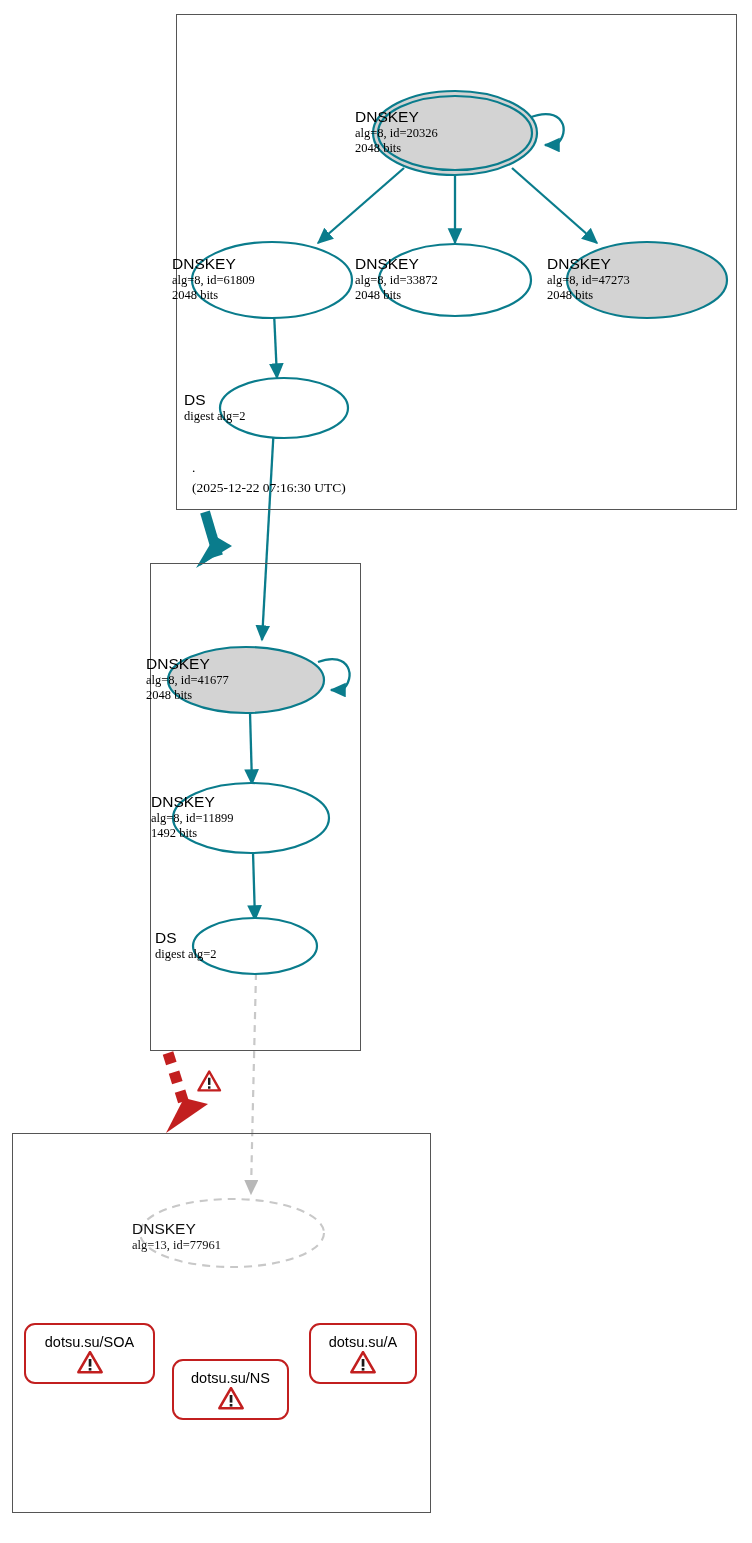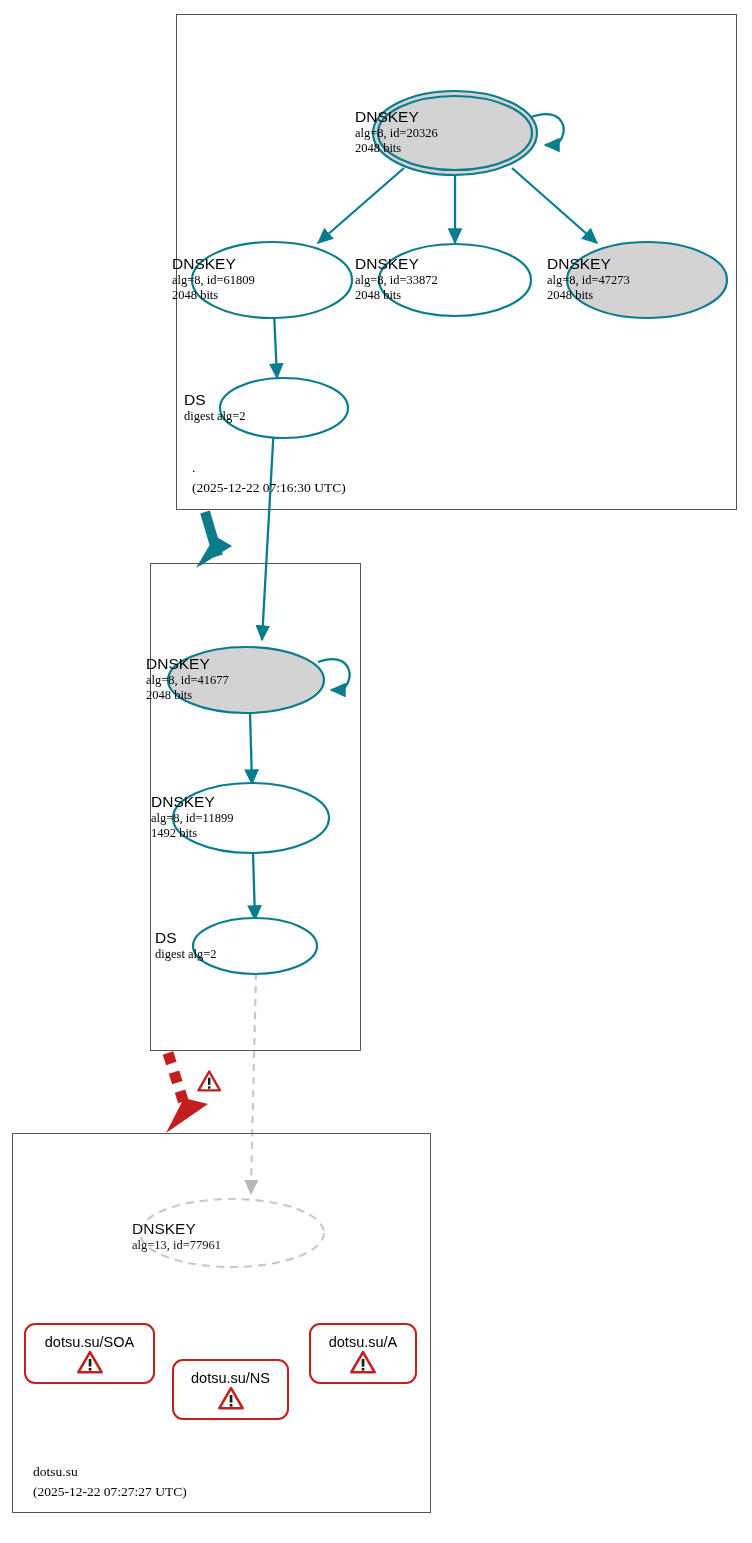--- a/index.html
+++ b/index.html
@@ -195,24 +195,20 @@
   <div class="zone-box" style="left:176px; top:14px; width:561px; height:496px;"></div>
   <div class="zone-box" style="left:150px; top:563px; width:211px; height:488px;"></div>
   <div class="zone-box" style="left:12px; top:1133px; width:419px; height:380px;"></div>
 
   <div class="zone-label" style="left:192px; top:458px;">
     <span class="zname">.</span>
     <span class="ztime">(2025-12-22 07:16:30 UTC)</span>
   </div>
 
 
-  <div class="zone-label" style="left:33px; top:1462px;">
-    <span class="zname">dotsu.su</span>
-    <span class="ztime">(2025-12-22 07:27:27 UTC)</span>
-  </div>
 
   <div class="node-text" style="left:355px; top:108px; width:200px;">
     <span class="t1">DNSKEY</span>
     <span class="t2">alg=8, id=20326</span>
     <span class="t3">2048 bits</span>
   </div>
 
   <div class="node-text" style="left:172px; top:255px; width:200px;">
     <span class="t1">DNSKEY</span>
     <span class="t2">alg=8, id=61809</span>

